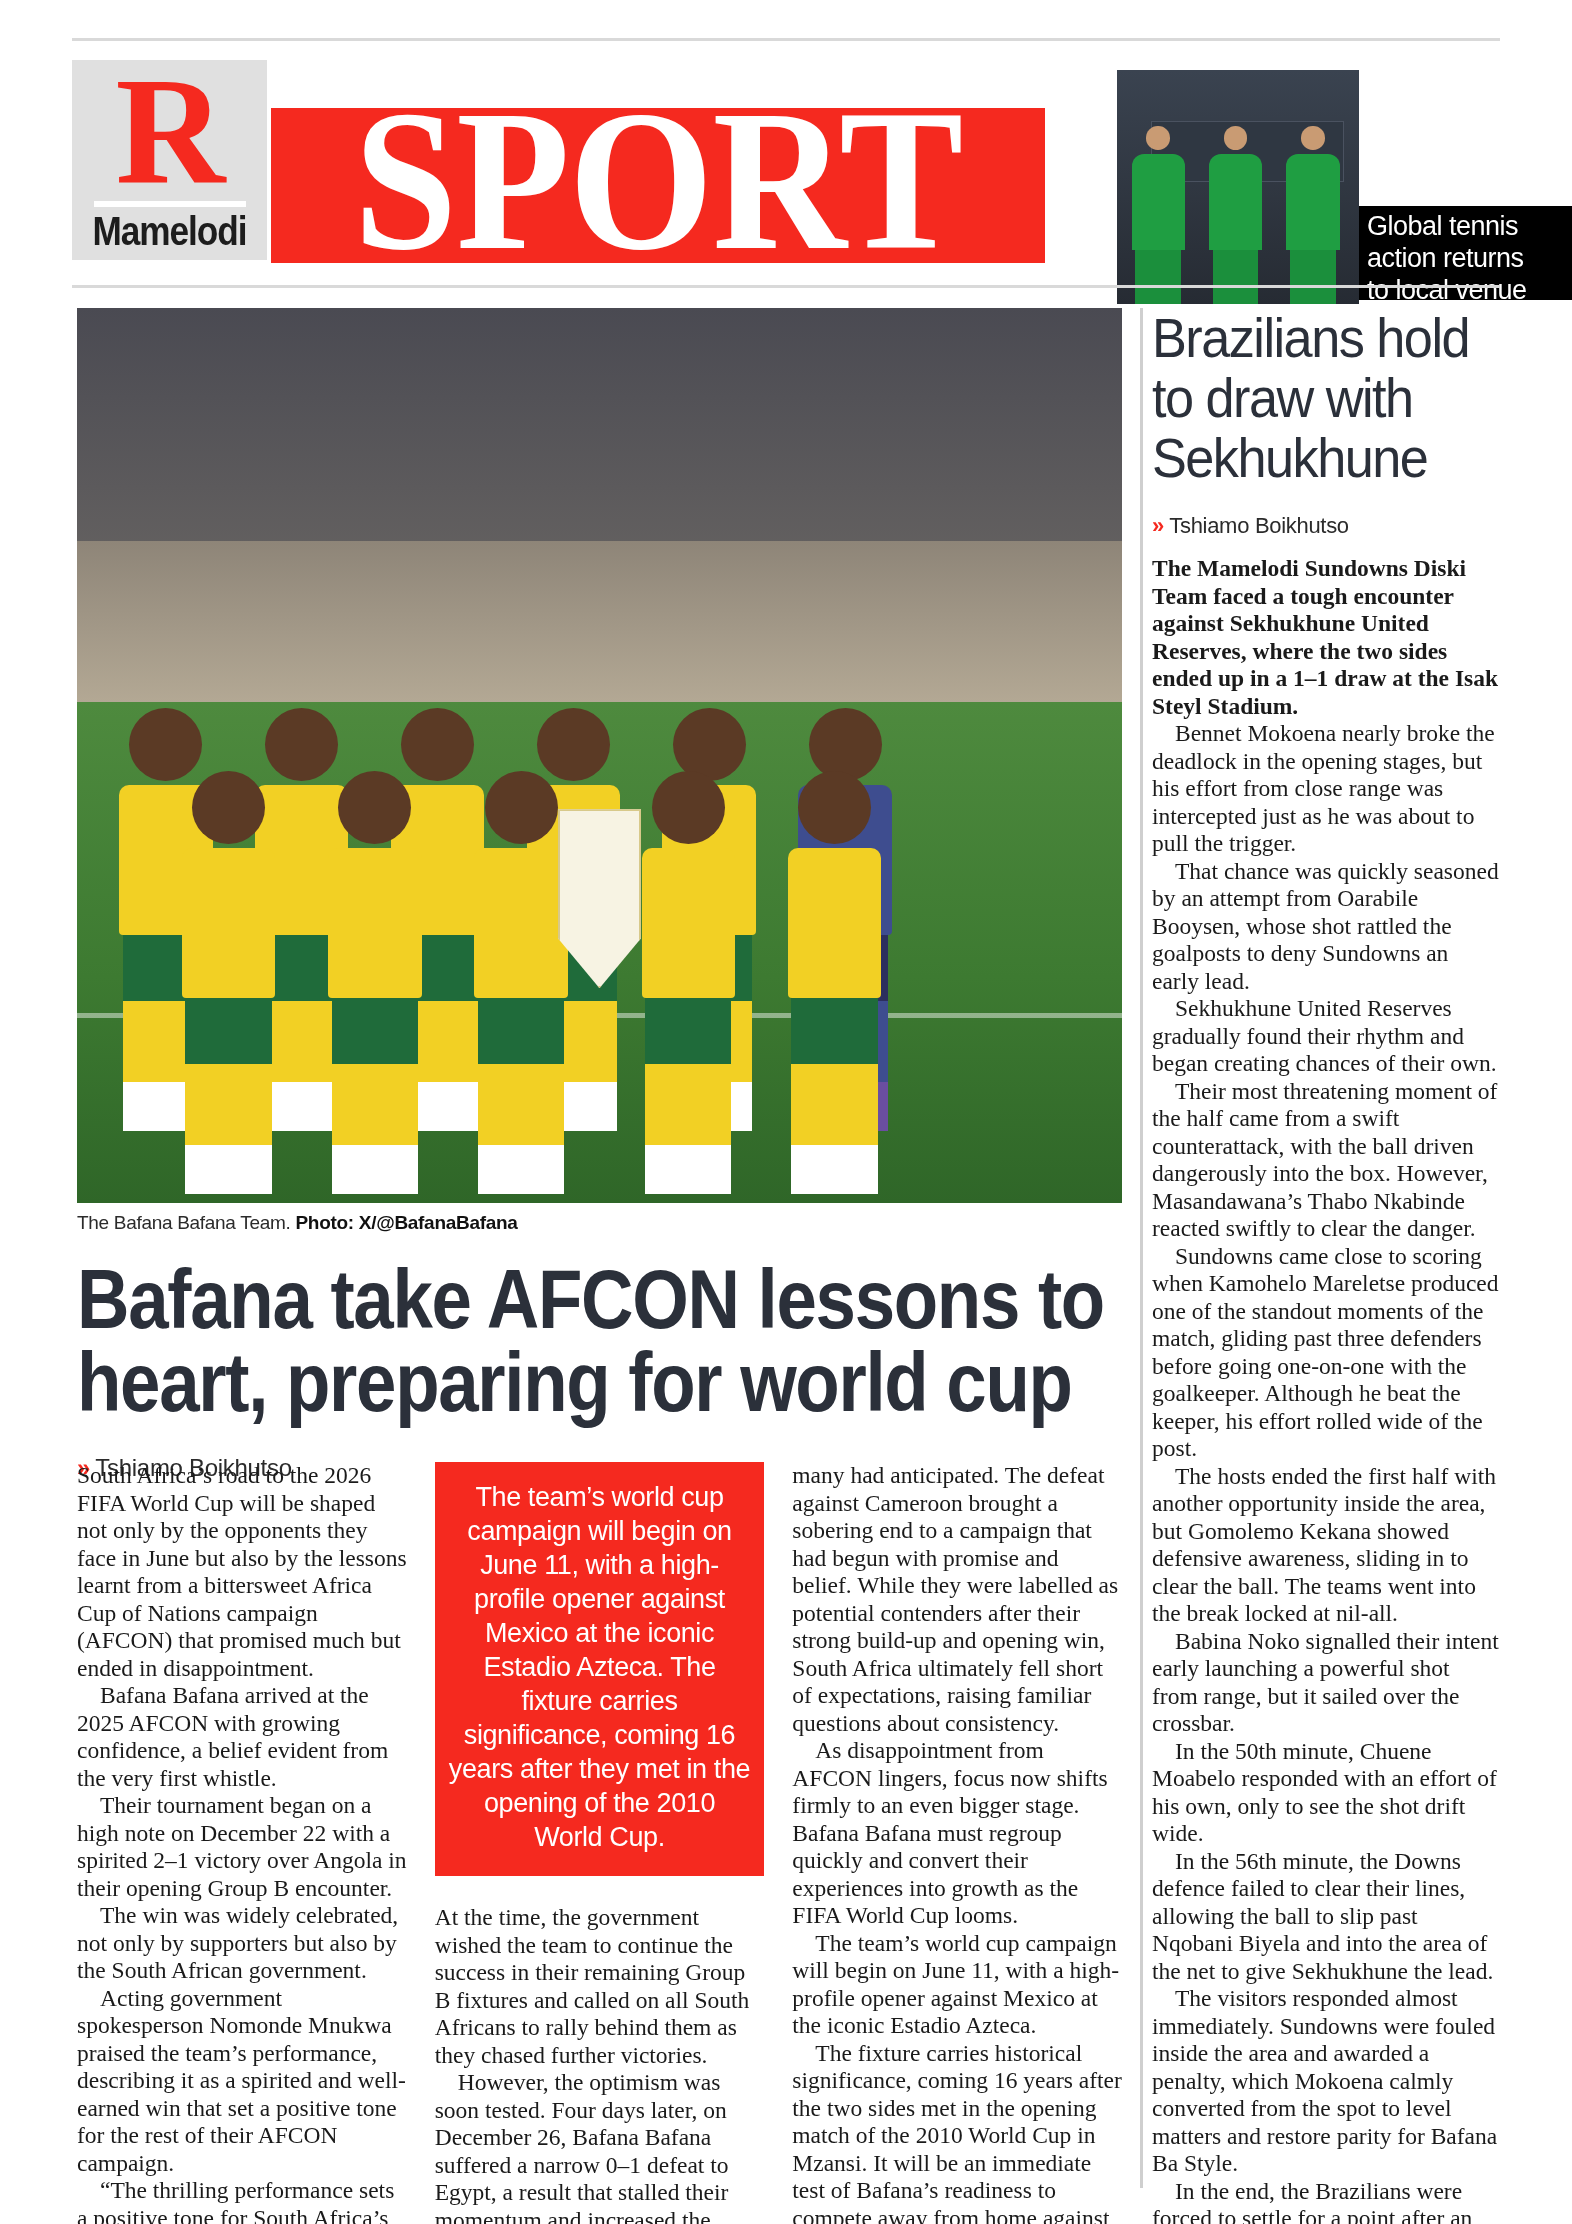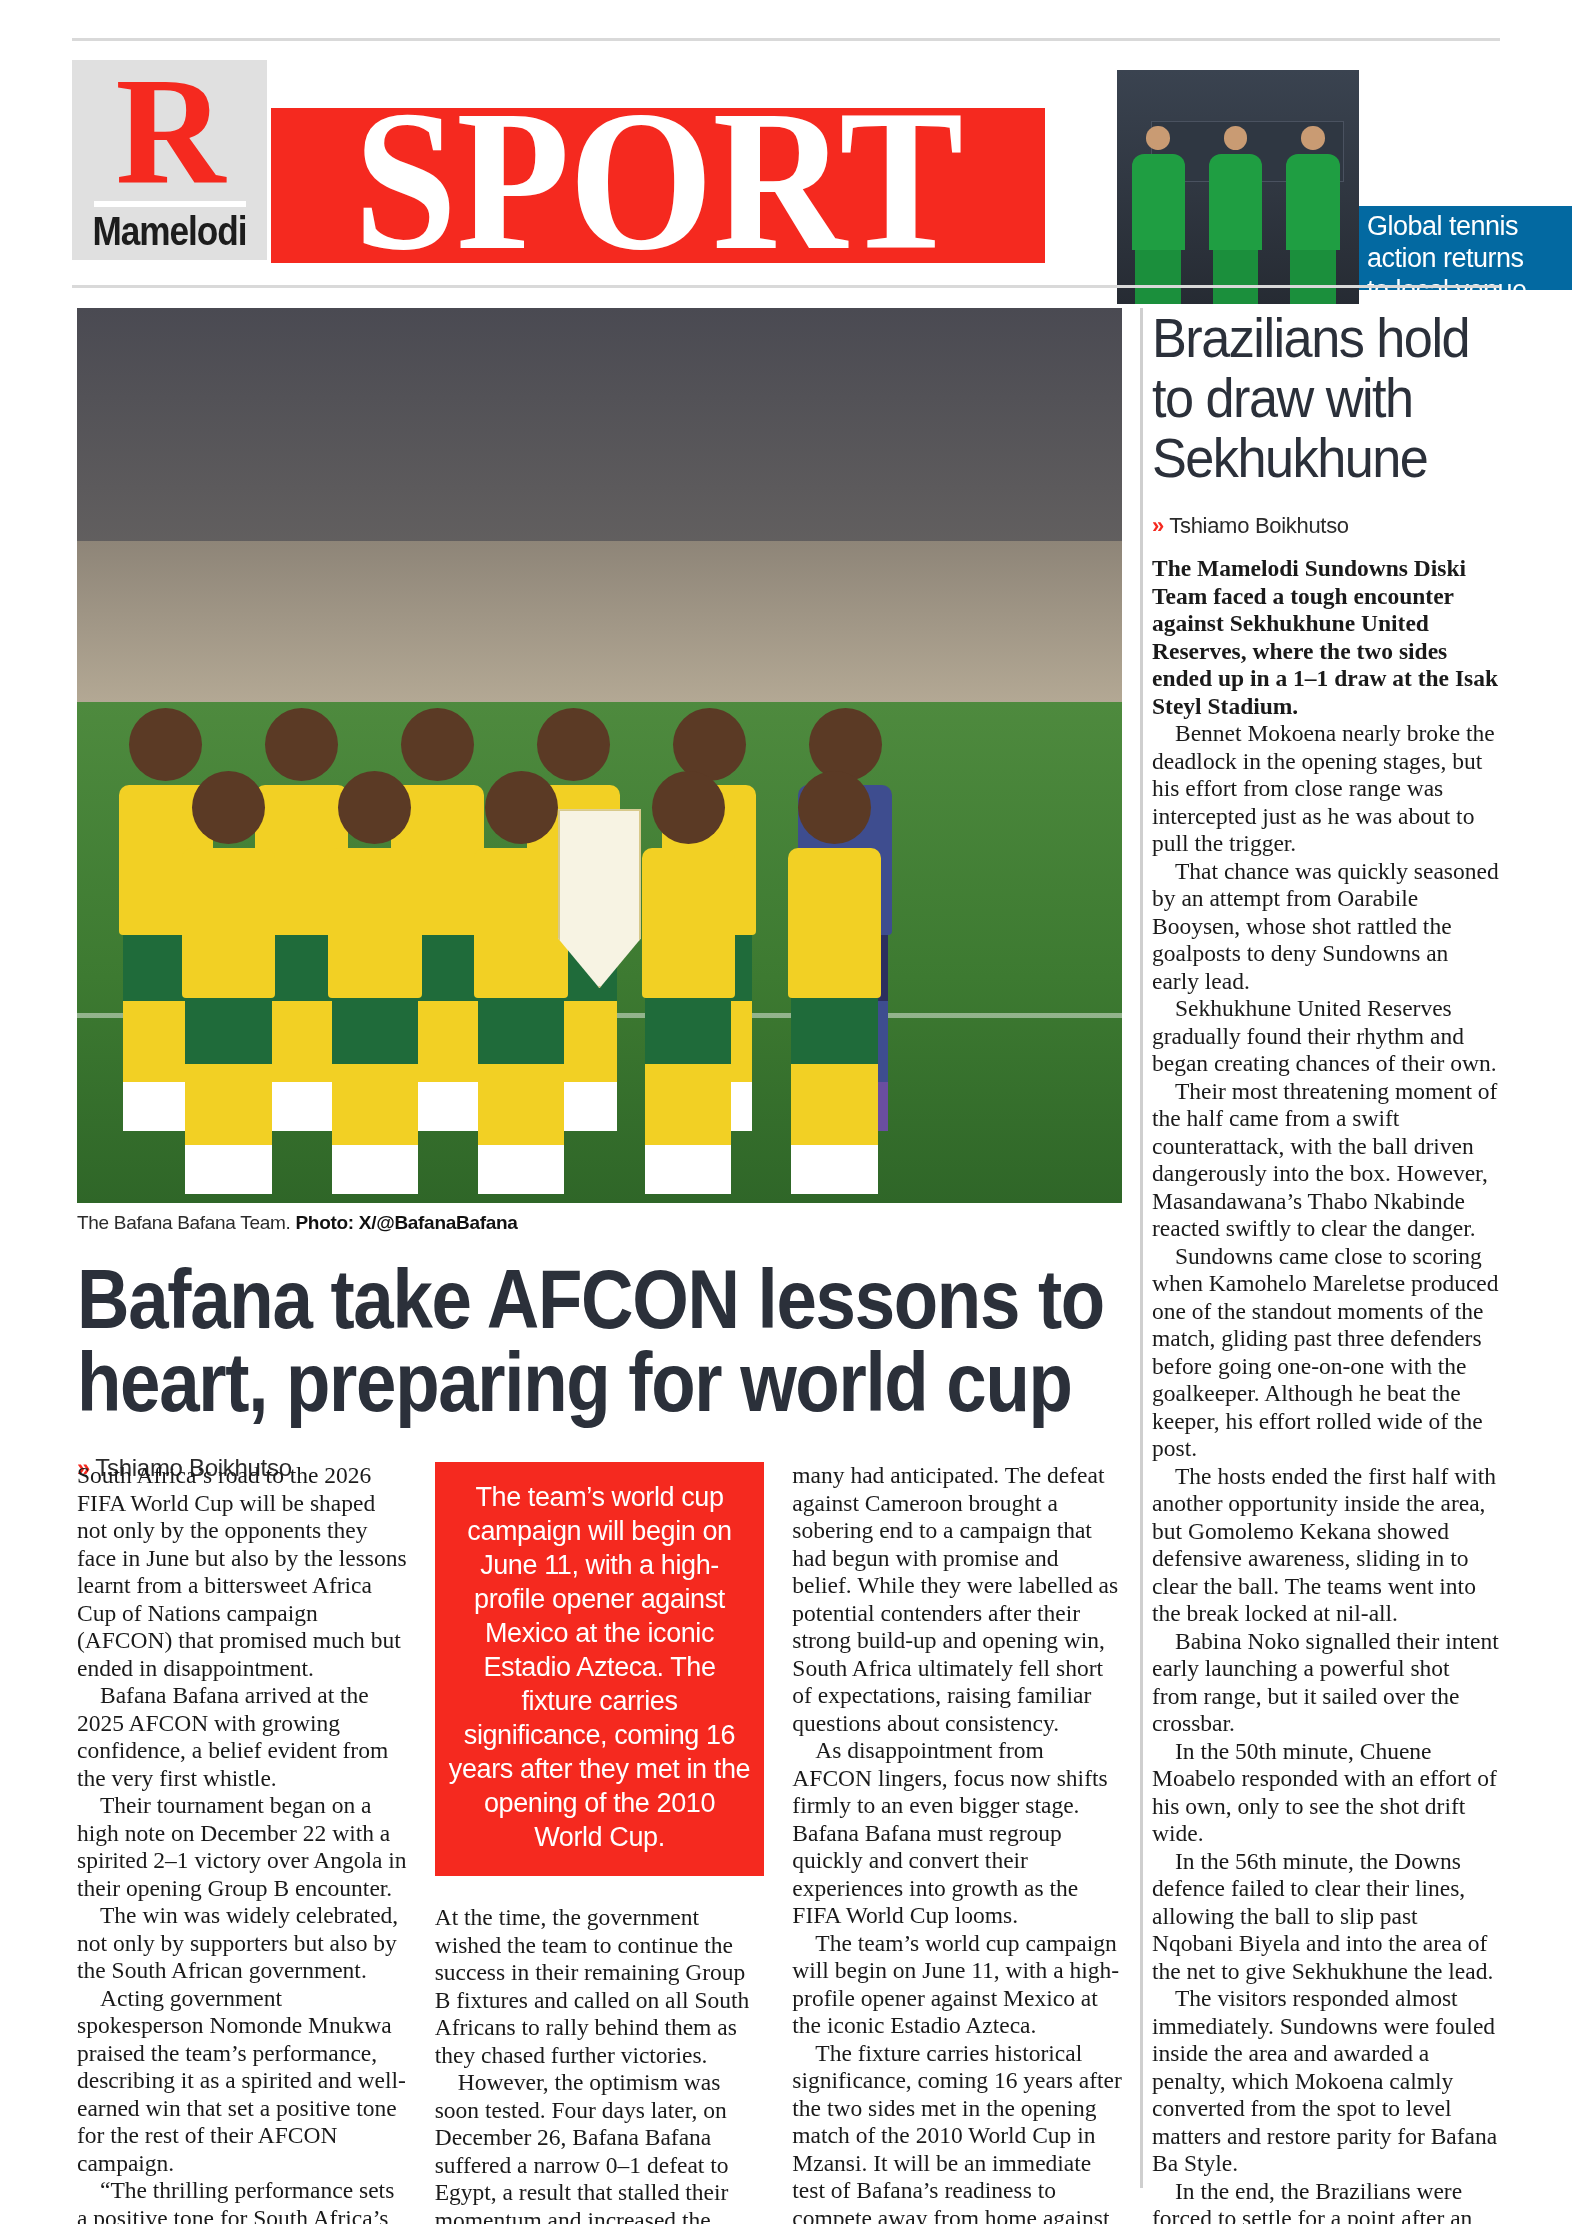--- a/index.html
+++ b/index.html
@@ -90,22 +90,22 @@
   .mh-teaserphoto {
     position: absolute;
     left: 1045px; top: 32px;
     width: 242px; height: 234px;
     overflow: hidden;
     background: #2b3340;
   }
   .mh-teaserlabel {
     position: absolute;
     left: 1287px; top: 168px;
-    width: 213px; height: 84px;
-    background: #0369a1;
+    width: 213px; height: 94px;
+    background: #000000;
     color: #ffffff;
     font-family: "Liberation Sans", sans-serif;
     font-size: 27px;
     line-height: 32px;
     padding: 4px 24px 0 8px;
     letter-spacing: -0.5px;
   }
   .mh-topline {
     position: absolute;
     left: 72px; top: 38px;

